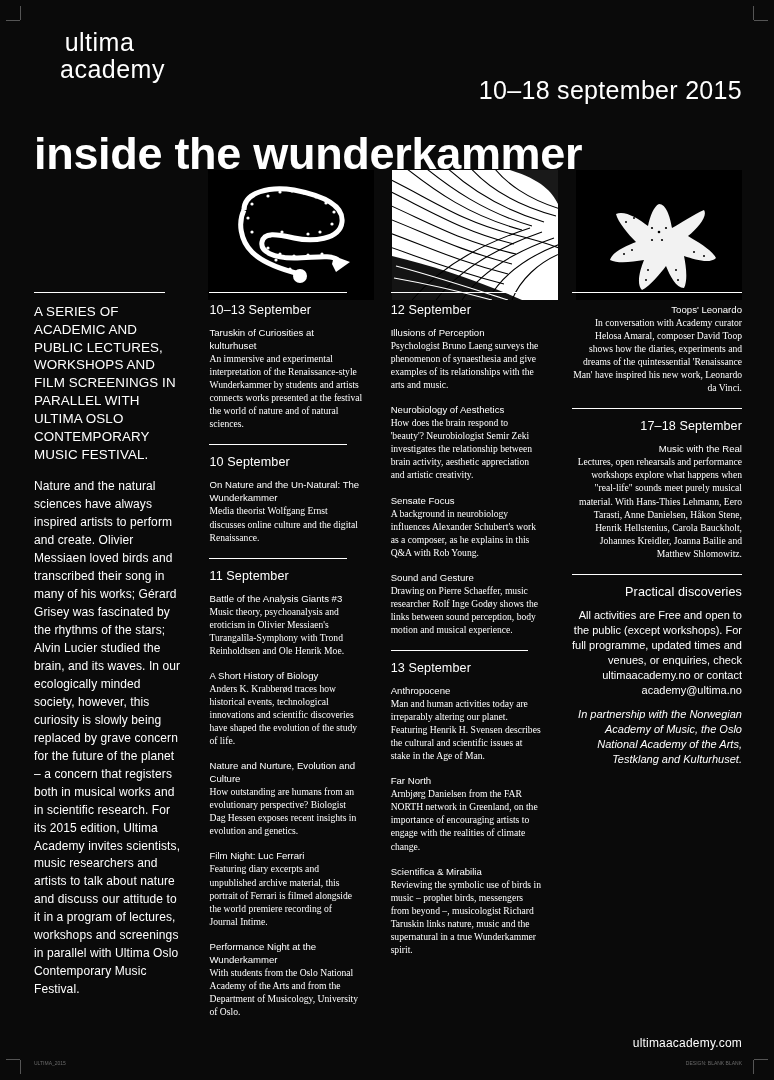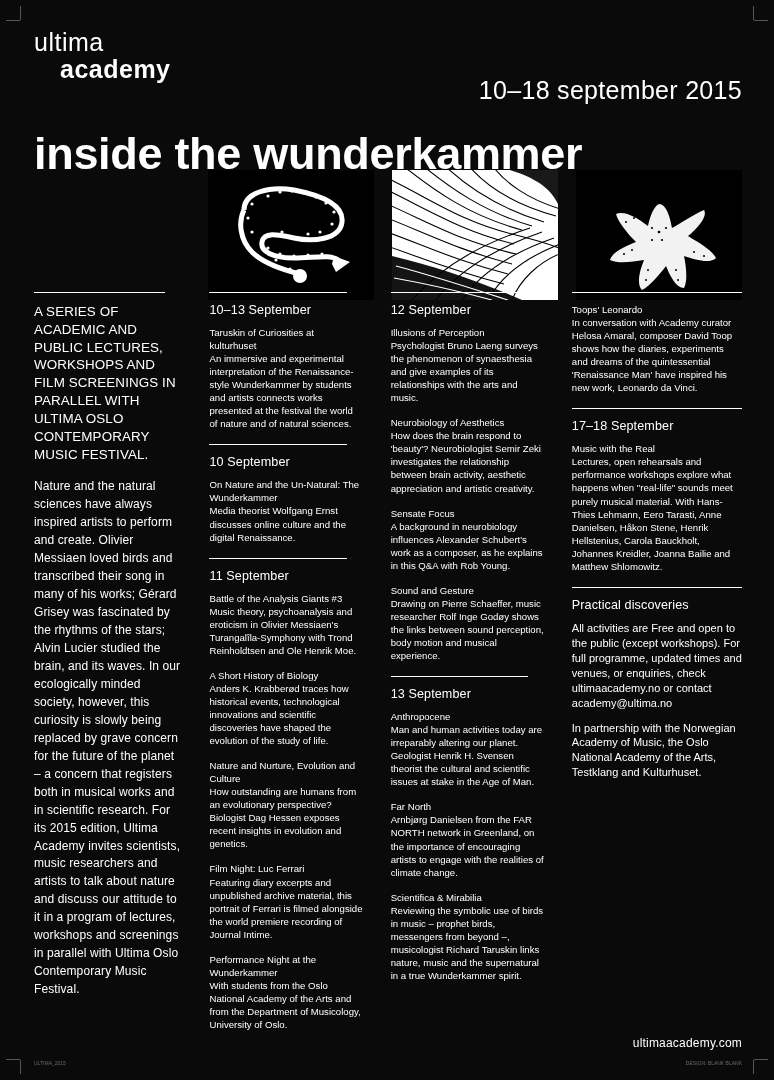--- a/index.html
+++ b/index.html
@@ -24,23 +24,23 @@
   .cm-tr-h { right:6px; top:20px; width:14px; height:1px; }
   .cm-tr-v { right:20px; top:6px; width:1px; height:14px; }
   .cm-bl-h { left:6px; bottom:20px; width:14px; height:1px; }
   .cm-bl-v { left:20px; bottom:6px; width:1px; height:14px; }
   .cm-br-h { right:6px; bottom:20px; width:14px; height:1px; }
   .cm-br-v { right:20px; bottom:6px; width:1px; height:14px; }
 
   .inner { position:absolute; left:34px; top:30px; width:708px; height:1020px; }
 
   .topbar { display:flex; justify-content:space-between; align-items:flex-start; }
-  .logo { line-height:1.0; }
+  .logo { line-height:1.0;text-align:center; }
   .logo .l1 { font-size:25px; letter-spacing:0.5px; font-weight:400; }
-  .logo .l2 { font-size:25px; letter-spacing:0.5px; font-weight:700; margin-left:26px; margin-top:2px; }
+  .logo .l2 { font-size:25px; letter-spacing:0.5px; font-weight:400; margin-left:26px; margin-top:2px; }
   .dates { font-size:25px; letter-spacing:0.3px; text-align:left; padding-top:2px;margin-top:44px; }
 
   .headline {
     margin-top:26px;
     font-size:45px;
     letter-spacing:-0.3px;
     line-height:1.0;
     font-weight:700;
   }
 
@@ -49,40 +49,40 @@
   .img-cell svg { display:block; width:100%; height:100%; }
 
   .columns {
     position:absolute; left:0; top:262px; width:708px; height:730px;
     display:flex; gap:12px;
   }
   .col { position:relative; }
   .col-0 { width:172px; padding-right:16px; }
   .col-1 { width:178px; padding-right:16px; }
   .col-2 { width:178px; padding-right:16px; }
-  .col-3 { width:180px; }
+  .col-3 { width:180px;text-align:right; }
 
   .rule { height:1px; background:#ffffff; width:calc(100% - 16px); margin-bottom:10px; }
   .col-3 .rule { width:100%; }
 
   .lede {
     font-size:13.4px; line-height:1.33; letter-spacing:0.1px;
     margin-top:6px;
   }
   .lede .caps { display:block; margin-bottom:14px; }
   .body-para { font-size:12px; line-height:1.33; }
 
   .sect { margin-bottom:14px; }
   .sect h3 {
     font-size:12.6px; font-weight:400; margin:0 0 9px 0; letter-spacing:0.1px;
   }
   .entry { margin-bottom:12px; }
   .entry .t { font-size:9.6px; line-height:1.36; margin:0; }
-  .entry .d { font-size:9.6px; line-height:1.36; margin:0; }
-  .entry .d em, .ital { }
+  .entry .d { font-size:9.6px; line-height:1.36; margin:0;font-family:Liberation Serif, serif; }
+  .entry .d em, .ital { font-style:italic; }
 
   .sep { height:1px; background:#ffffff; margin:4px 0 10px 0; width:calc(100% - 16px); }
   .col-3 .sep { width:100%; }
 
   .footer-url {
     position:absolute; right:0; bottom:0; font-size:12px; letter-spacing:0.2px;
   }
   .tiny-left { position:absolute; left:0; bottom:-16px; font-size:5px; color:#6a6a6a; }
   .tiny-right { position:absolute; right:0; bottom:-16px; font-size:5px; color:#6a6a6a; }
 
@@ -299,21 +299,21 @@
             <p class="t">Sound and Gesture</p>
             <p class="d">Drawing on Pierre Schaeffer, music researcher Rolf Inge Godøy shows the links between sound perception, body motion and musical experience.</p>
           </div>
         </div>
         <div class="sep"></div>
 
         <div class="sect">
           <h3>13 September</h3>
           <div class="entry">
             <p class="t">Anthropocene</p>
-            <p class="d">Man and human activities today are irreparably altering our planet. Geologist Henrik H. Svensen theorist the cultural and scientific issues at stake in the Age of Man.</p>
+            <p class="d">Man and human activities today are irreparably altering our planet. Featuring Henrik H. Svensen describes the cultural and scientific issues at stake in the Age of Man.</p>
           </div>
           <div class="entry">
             <p class="t">Far North</p>
             <p class="d">Arnbjørg Danielsen from the FAR NORTH network in Greenland, on the importance of encouraging artists to engage with the realities of climate change.</p>
           </div>
           <div class="entry">
             <p class="t">Scientifica &amp; Mirabilia</p>
             <p class="d">Reviewing the symbolic use of birds in music – prophet birds, messengers from beyond –, musicologist Richard Taruskin links nature, music and the supernatural in a true Wunderkammer spirit.</p>
           </div>
         </div>

